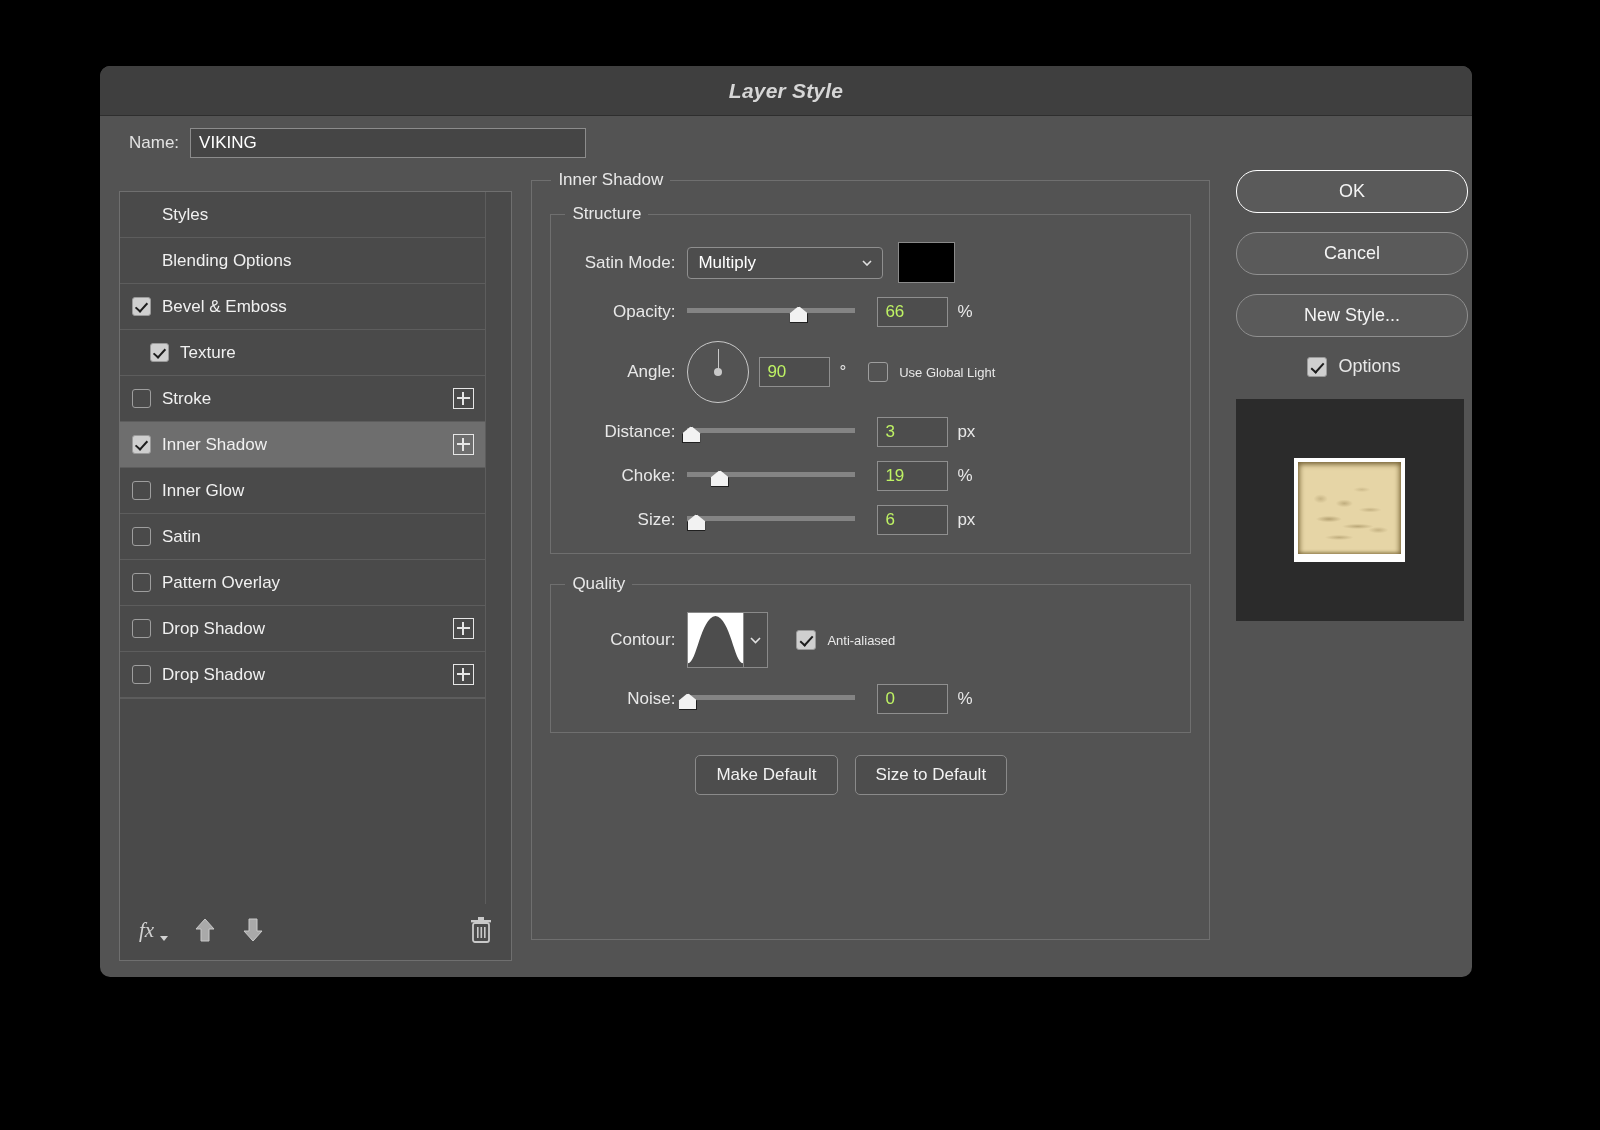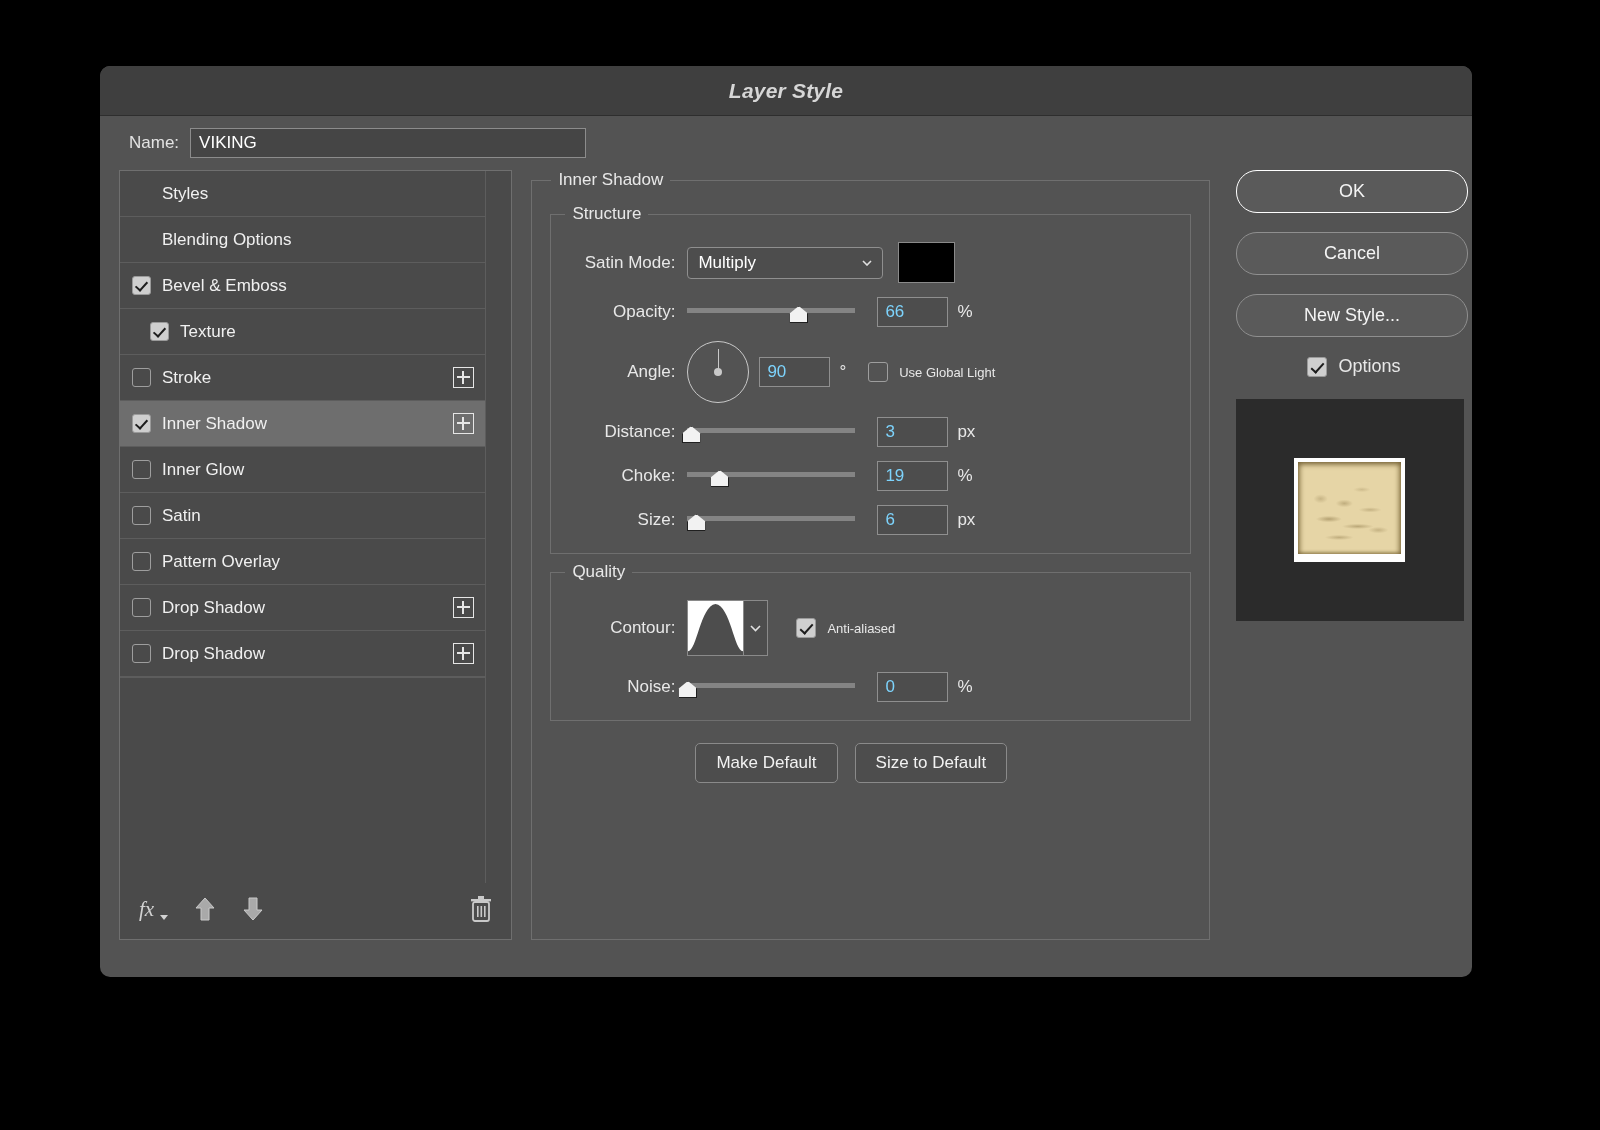--- a/index.html
+++ b/index.html
@@ -57,21 +57,21 @@
 
   
   #body { display: flex; padding: 0 0 0 19px; }
 
   
   #left-col { width: 400px; }
   #styles-panel {
     border: 1px solid #6f6f6f;
     background: #4a4a4a;
     height: 770px;
-    display: flex; flex-direction: column;
+    display: flex; flex-direction: column; margin-top: 21px;
   }
   #list-wrap { display: flex; flex: 1; min-height: 0; }
   #effects-list { flex: 1; }
   #list-gutter {
     width: 26px;
     background: #4a4a4a;
     border-left: 1px solid #5d5d5d;
   }
   .row {
     height: 46px;
@@ -142,21 +142,21 @@
   }
   fieldset.grp > legend {
     color: #e8e8e8;
     font-size: 17px;
     padding: 0 7px;
     margin-left: 14px;
   }
   #outer-group { height: 770px; }
   #outer-group > legend { margin-left: 19px; }
   .inner-pad { padding: 14px 18px 20px 18px; }
-  fieldset.sub-grp { margin-bottom: 8px; }
+  fieldset.sub-grp { margin-bottom: 20px; }
   .grp-body { padding: 18px 14px 18px 0; }
 
   .ctlrow {
     display: flex; align-items: center;
     margin-bottom: 14px;
   }
   .ctlrow .lbl {
     width: 124px;
     text-align: right;
     color: #e8e8e8;
@@ -208,21 +208,21 @@
     margin-left: -9px;
     background: #f2f2f2;
     border: 1px solid #1f1f1f;
     clip-path: polygon(50% 0%, 100% 45%, 100% 100%, 0% 100%, 0% 45%);
   }
 
   input.num {
     width: 71px; height: 30px;
     background: #4d4d4d;
     border: 1px solid #8f8f8f;
-    color: #7dd3fc;
+    color: #bef264;
     font-size: 17px;
     font-family: "Liberation Sans", sans-serif;
     padding: 0 7px;
     outline: none;
     margin-left: 22px;
   }
   input.num.tight { margin-left: 10px; }
 
   .dial {
     width: 62px; height: 62px;

